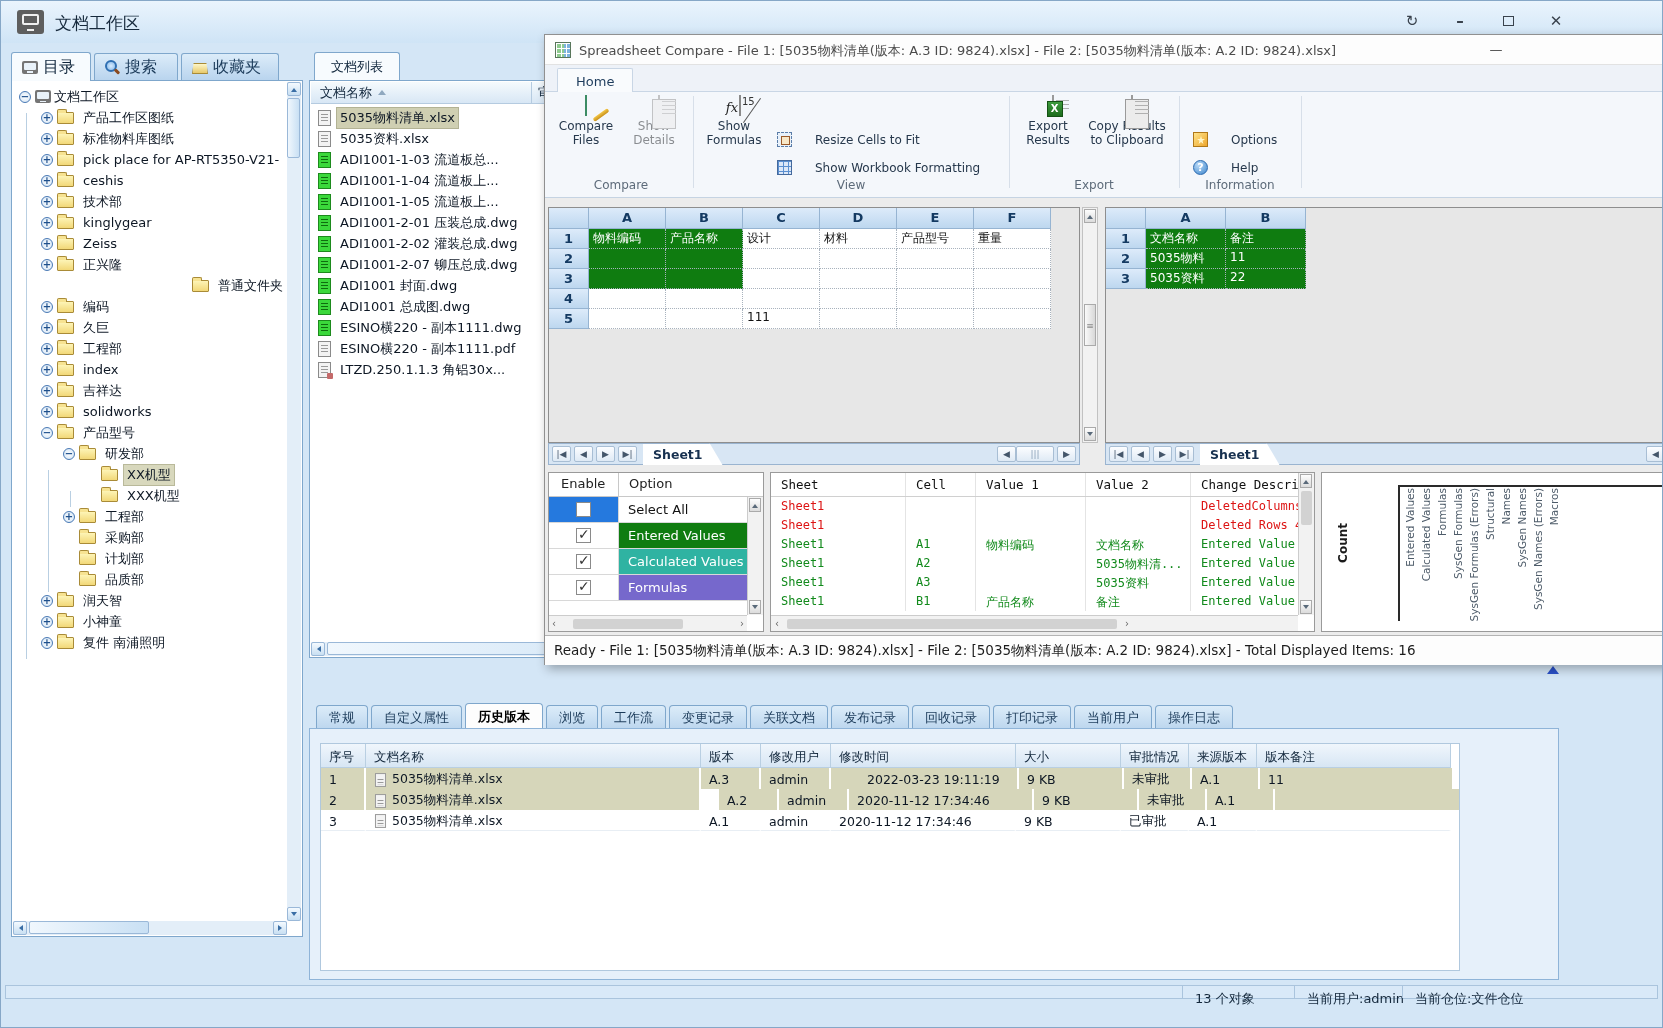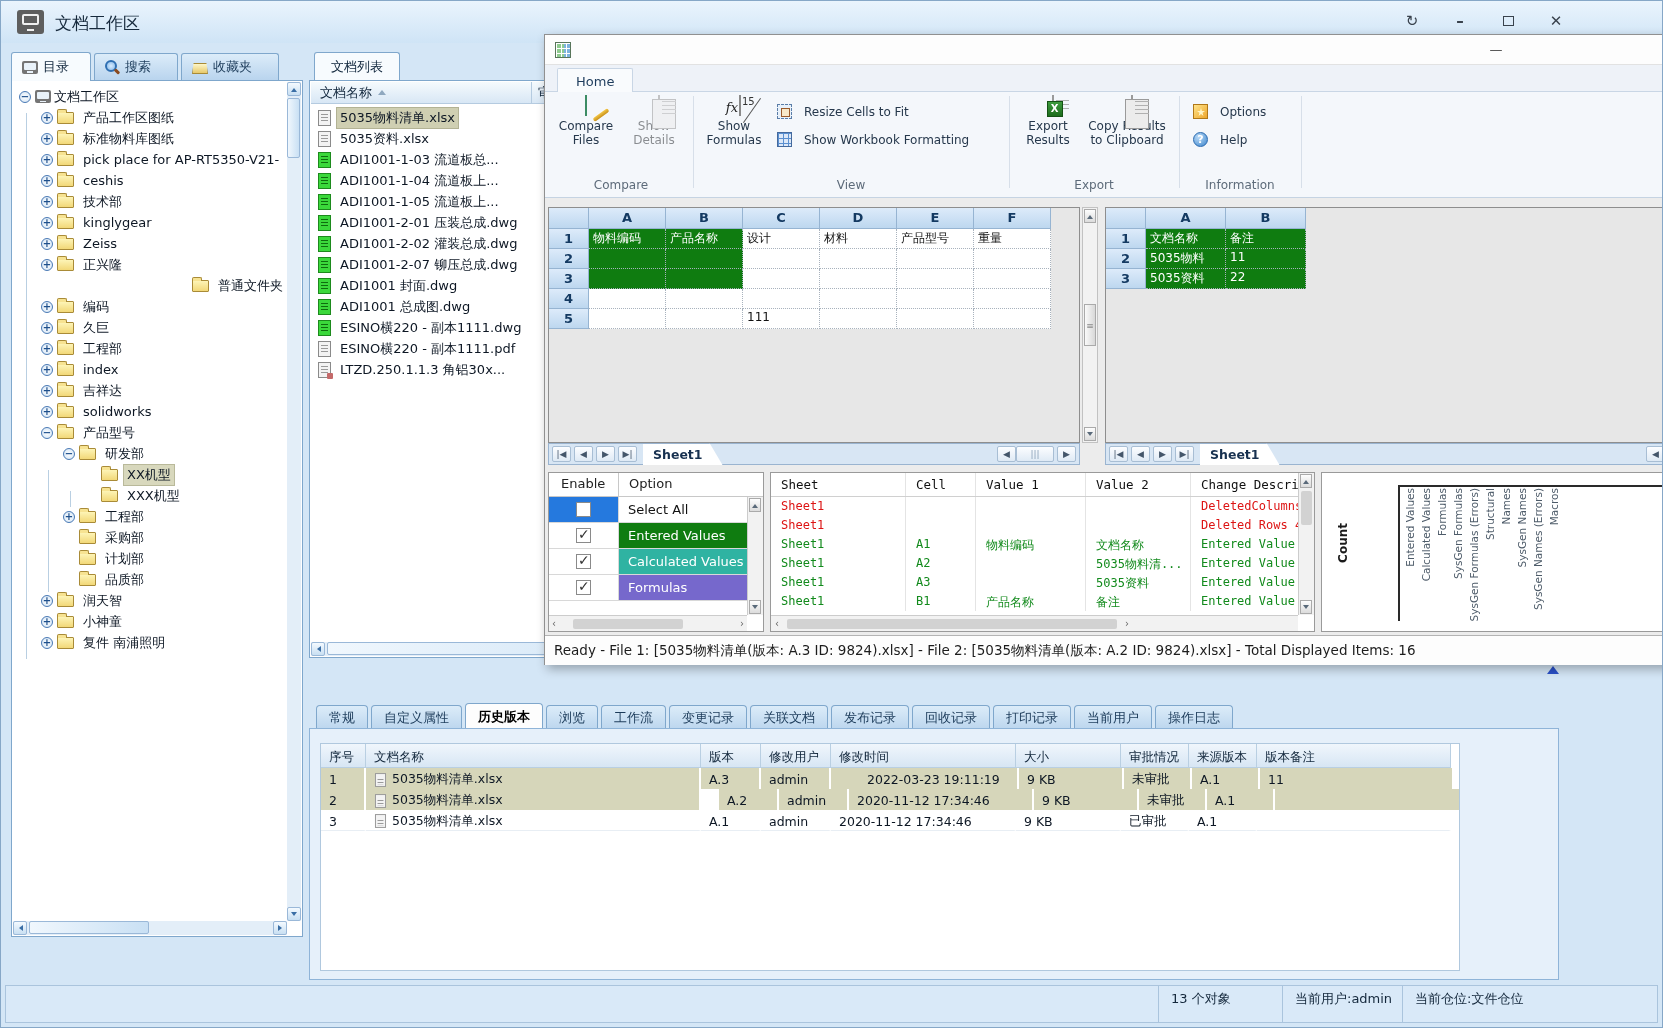--- a/index.html
+++ b/index.html
@@ -20,21 +20,21 @@
     line-height:28px; font-size:15px; color:#39424d; cursor:default; }
   .win-btn.refresh::before { content:"↻"; }
   .win-btn.minimize::before { content:"–"; font-weight:bold; }
   .win-btn.maximize::before { content:""; }
   .win-btn.maximize { background:transparent; }
   .win-btn.maximize span { display:inline-block; width:11px; height:10px; border:1.5px solid #39424d; margin-top:9px; }
   .win-btn.close::before { content:"✕"; }
 
   
   .ltab { position:absolute; top:52px; height:27px; display:flex; align-items:center; gap:5px;
-    padding:0 10px; font-size:13px; color:#1c3b5a; border:1px solid #7fa7cc; border-bottom:none;
+    padding:0 10px; font-size:16px; color:#1c3b5a; border:1px solid #7fa7cc; border-bottom:none;
     border-radius:3px 3px 0 0; background:linear-gradient(#dcecf9,#b9d4ee); }
   .ltab.active { background:#f7fbfe; height:29px; top:51px; z-index:2; color:#10263c; }
   .ic-pc { position:relative; width:16px; height:13px; background:#757575; border-radius:2px; flex:none; }
   .ic-pc::before { content:''; position:absolute; left:2px; top:2px; right:2px; bottom:4px; background:#e9f2fa; border-radius:1px; }
   .ic-pc::after { content:''; position:absolute; left:5px; bottom:1px; width:6px; height:1.5px; background:#e9f2fa; }
   .ic-mag { position:relative; width:15px; height:15px; flex:none; }
   .ic-mag::before { content:''; position:absolute; left:0; top:0; width:8px; height:8px;
     border:2px solid #2f6fb2; border-radius:50%; background:radial-gradient(#d8ecff,#85b8e8); }
   .ic-mag::after { content:''; position:absolute; left:9px; top:10px; width:6px; height:3px;
     background:#8a4a20; transform:rotate(45deg); border-radius:1px; }
@@ -137,21 +137,21 @@
   .ri-formulas::before { content:'15'; position:absolute; left:2px; top:0px; font-size:10px; color:#333; }
   .ri-formulas::after { content:'fx'; position:absolute; right:2px; bottom:0px; font-size:13px;
     font-style:italic; font-family:"DejaVu Serif",serif; color:#222; }
   .ri-slash { position:absolute; left:2px; top:4px; width:30px; height:0; border-top:1.5px solid #555; transform:rotate(-55deg); transform-origin:center; top:14px; left:-3px; }
   .ri-export { background:#fff; border:1px solid #9a9a9a; width:22px; height:28px; margin-left:9px; }
   .ri-export::before { content:''; position:absolute; left:3px; top:4px; width:13px; height:12px;
     background:repeating-linear-gradient(#b0b0b0 0 1px,transparent 1px 4px); }
   .ri-export::after { content:'X'; position:absolute; left:-6px; bottom:-2px; width:14px; height:14px;
     background:linear-gradient(#3e9b3e,#1c6c1c); color:#fff; font-size:10px; font-weight:bold;
     line-height:14px; text-align:center; border:1px solid #145214; }
-  .rb-small { position:absolute; display:flex; align-items:center; gap:12px; font-size:12px; color:#26384c; }
+  .rb-small { position:absolute; display:flex; align-items:center; gap:23px; font-size:12px; color:#26384c;margin-top:28px; }
   .ri-s { width:15px; height:15px; flex:none; position:relative; }
   .ri-s-resize { border:1px dashed #5a7da8; background:#e8f1fa; }
   .ri-s-resize::after { content:''; position:absolute; left:3px; top:3px; width:7px; height:7px; border:1px solid #9a5a2a; background:#f8e8c8; }
   .ri-s-fmt { border:1px solid #44699c;
     background:repeating-linear-gradient(#5a8fd0 0 1px,transparent 1px 5px),repeating-linear-gradient(90deg,#5a8fd0 0 1px,transparent 1px 5px),#dce8f8; }
   .ri-s-options { border:1px solid #b07818; background:linear-gradient(135deg,#ffe48a,#eda62c); }
   .ri-s-options::after { content:''; position:absolute; left:3px; top:3px; width:8px; height:8px;
     background:#fff6c8; clip-path:polygon(50% 0,62% 38%,100% 38%,69% 60%,80% 100%,50% 75%,20% 100%,31% 60%,0 38%,38% 38%); }
   .ri-s-help { border-radius:50%; border:1px solid #2a6ab0; background:radial-gradient(circle at 35% 30%,#bcdcf8,#3c85cc); }
   .ri-s-help::after { content:'?'; position:absolute; inset:0; color:#fff; font-size:11px; font-weight:bold;
@@ -253,22 +253,22 @@
   .h-row { display:flex; }
   .h-cell { flex:none; height:21px; font-size:12.5px; color:#0d1724; padding:2px 0 0 8px; white-space:nowrap;
     overflow:hidden; display:flex; align-items:center; gap:5px; }
   .h-row.head .h-cell { height:24px; background:linear-gradient(#f0f6fc,#d7e6f4); border-right:1px solid #b9cfe2;
     border-bottom:1px solid #b9cfe2; color:#10253a; padding-top:3px; }
   .h-row.sel .h-cell { background:#d6d6ba; border-right:2px solid #fff; }
   .h-row.plain .h-cell { border-right:2px solid transparent; border-bottom:1px solid #e8eef4; }
   .h-cell .ic-doc { transform:scale(.85); margin-right:0; }
 
   
-  .main-status { position:absolute; left:4px; right:4px; top:984px; height:38px; background:#d9e9f8;
-    border:1px solid #aac4dd; display:flex; font-size:13px; color:#14283c;gap:12px; }
+  .main-status { position:absolute; left:4px; right:4px; top:984px; height:14px; background:#d9e9f8;
+    border:1px solid #aac4dd; display:flex; font-size:13px; color:#14283c; }
   .ms-seg { border-left:1px solid #aac4dd; padding:4px 12px 0 12px; white-space:nowrap; }
   .ms-fill { flex:1; }
 </style>
 </head>
 <body>
 
 <div class="app">
 
   <div class="main-titlebar">
     <span class="main-title-icon"></span>
@@ -527,20 +527,21 @@
       <span class="sb-btn" style="right:0;">
           <span class="tri right"></span>
         </span>
     </div>
   </div>
   <span class="collapse-tri"></span>
 
   <div class="cmp">
     <div class="cmp-titlebar">
       <span class="cmp-title-icon"></span>
+      <span class="cmp-title-text">Spreadsheet Compare - File 1: [5035物料清单(版本: A.3 ID: 9824).xlsx] - File 2: [5035物料清单(版本: A.2 ID: 9824).xlsx]</span>
       <span class="cmp-min"></span>
     </div>
     <div class="cmp-tabrow">
       <span class="cmp-tab-home">Home</span>
     </div>
     <div class="cmp-ribbon">
       <div class="rb-big" style="left:8px;">
         <span class="ri ri-comparefiles"></span>
         <div class="rb-label">Compare
 Files</div>

